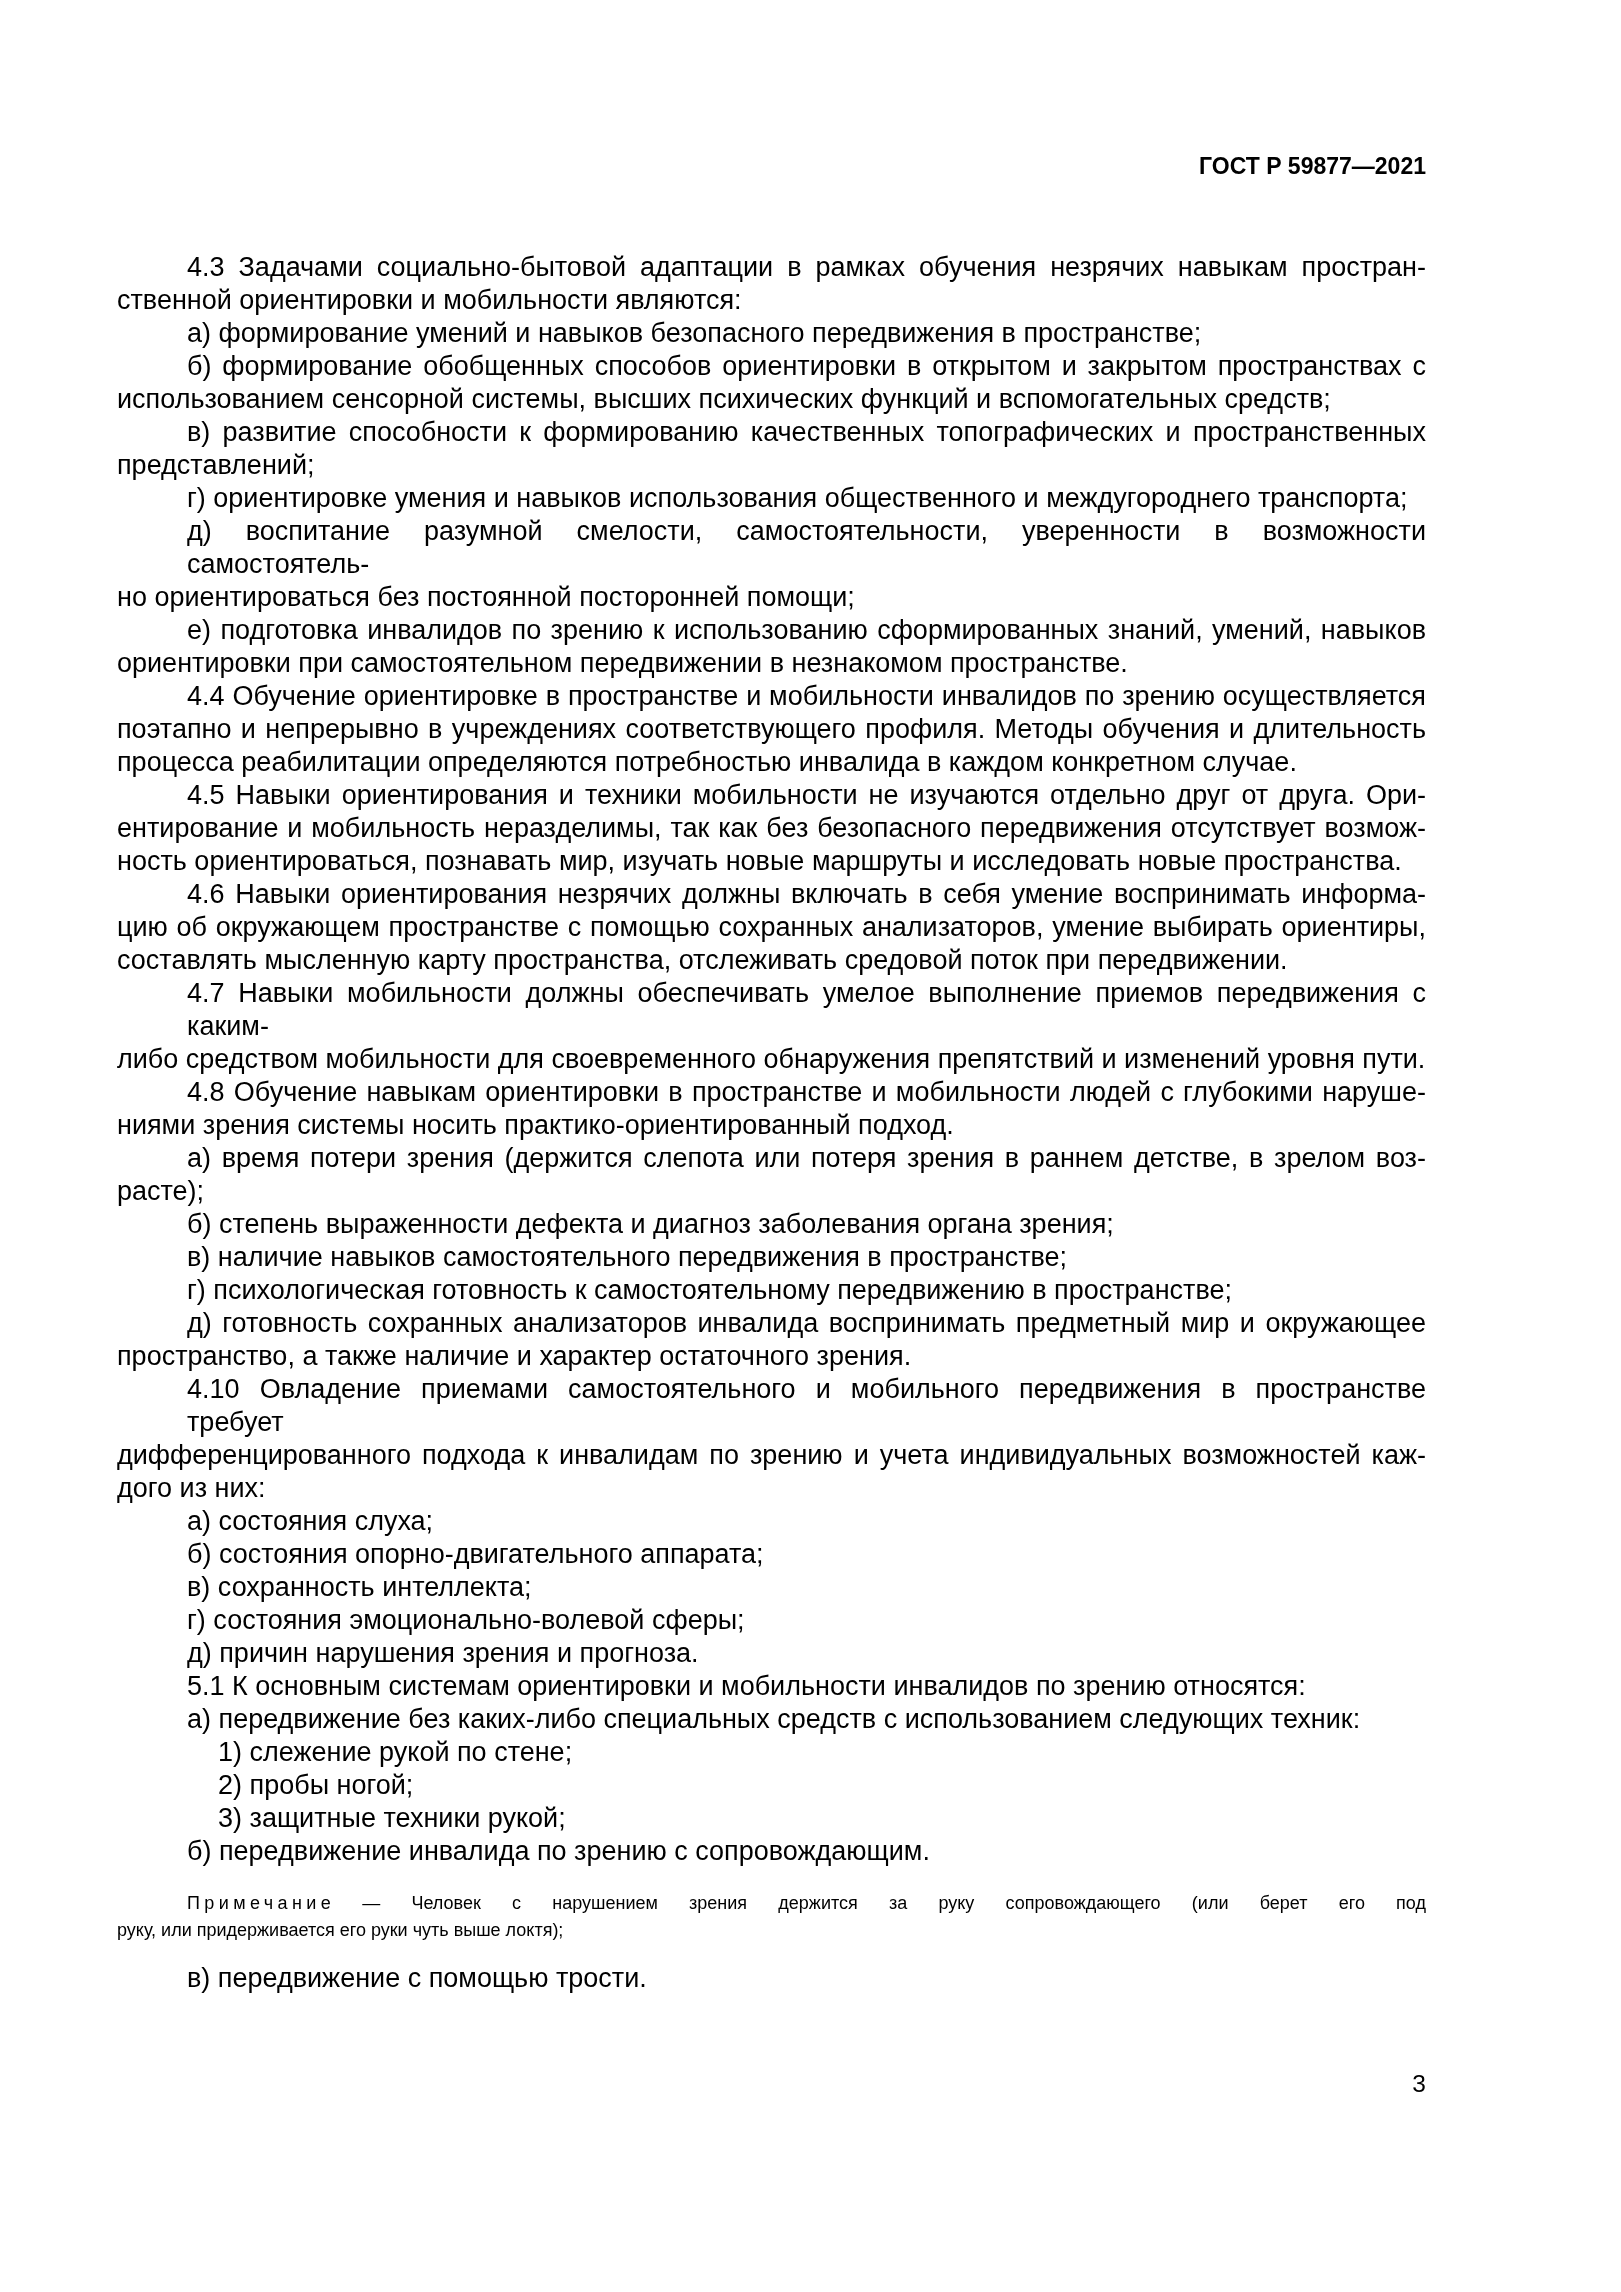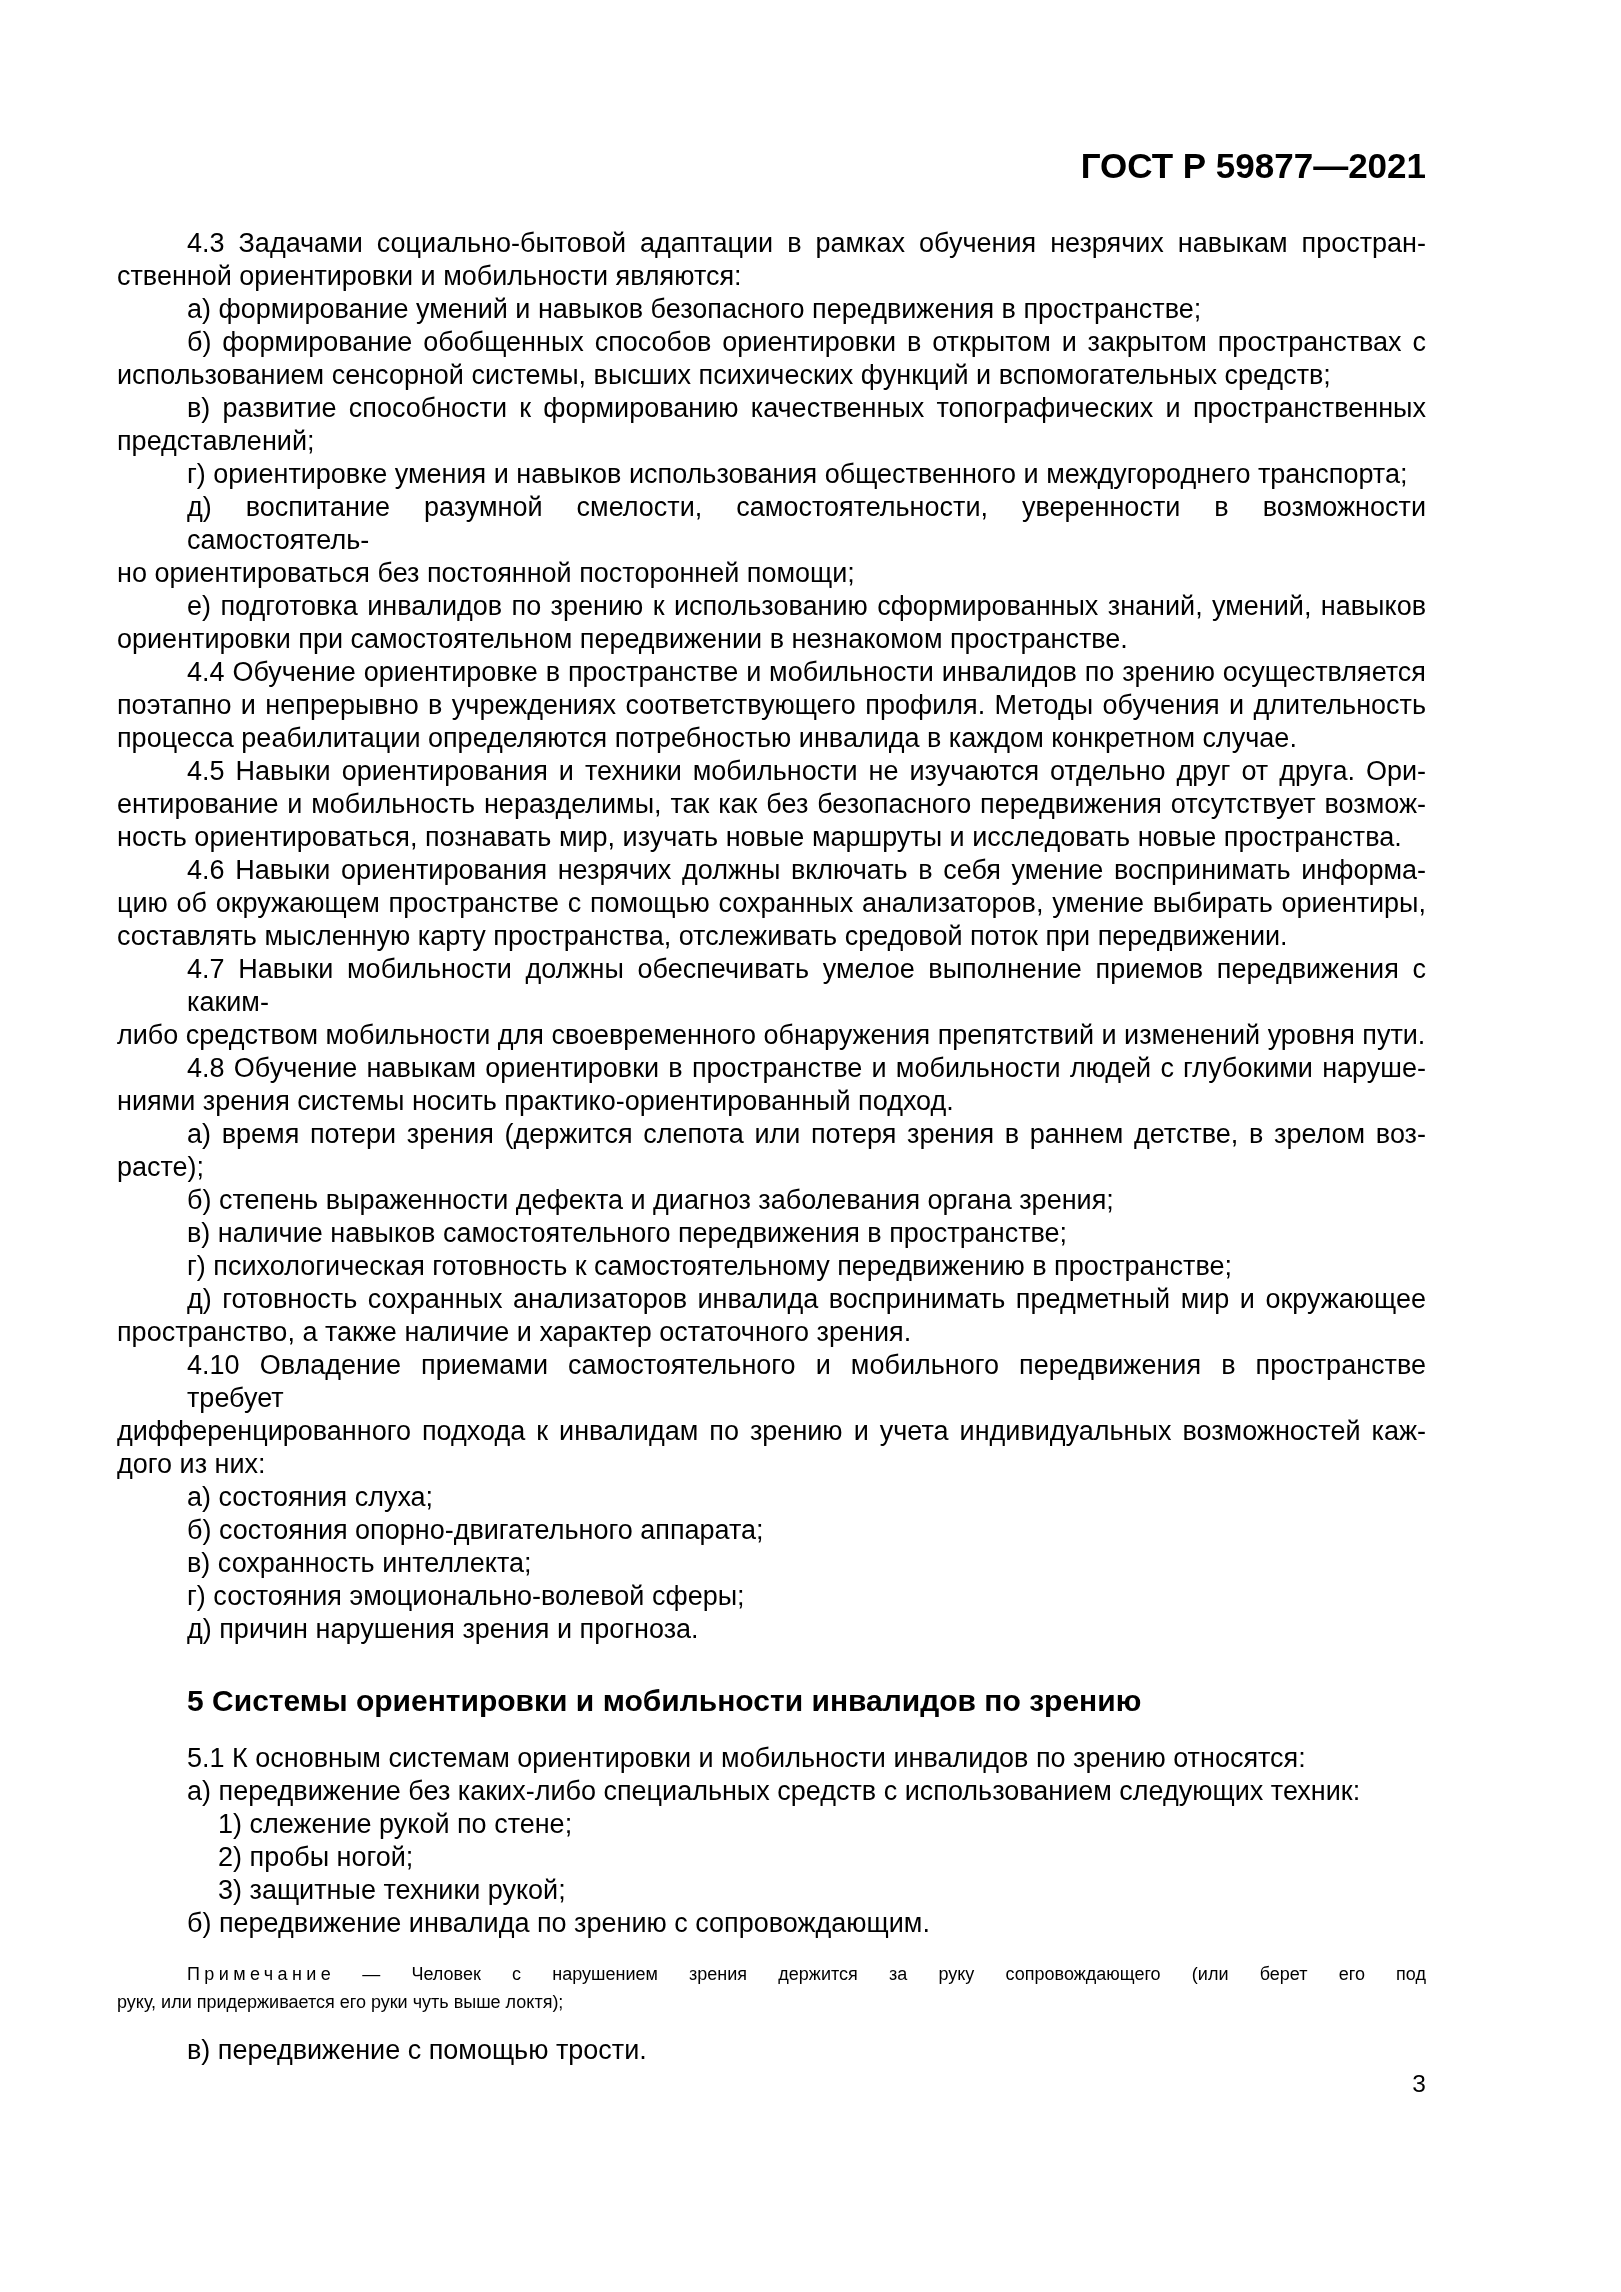--- a/index.html
+++ b/index.html
@@ -9,23 +9,23 @@
     background: #ffffff;
     color: #000000;
     font-family: "Liberation Sans", sans-serif;
     position: relative;
     overflow: hidden;
   }
   .page-header {
     padding: 150px 195px 0 117px;
     text-align: right;
     font-weight: bold;
-    font-size: 35px;
+    font-size: 23px;
     line-height: 32px;
-    margin-bottom: 45px;
+    margin-bottom: 69px;
   }
   .doc {
     padding: 0 195px 0 117px;
   }
   .blk { margin: 0; }
   .line {
     font-size: 27px;
     line-height: 33px;
     white-space: normal;
   }
@@ -148,23 +148,20 @@
     </div>
     <div class="blk p">
       <div class="line first">в) сохранность интеллекта;</div>
     </div>
     <div class="blk p">
       <div class="line first">г) состояния эмоционально-волевой сферы;</div>
     </div>
     <div class="blk p">
       <div class="line first">д) причин нарушения зрения и прогноза.</div>
     </div>
-    <div class="blk h">
-      <div class="line first">5 Системы ориентировки и мобильности инвалидов по зрению</div>
-    </div>
     <div class="blk p">
       <div class="line first">5.1 К основным системам ориентировки и мобильности инвалидов по зрению относятся:</div>
     </div>
     <div class="blk p">
       <div class="line first">а) передвижение без каких-либо специальных средств с использованием следующих техник:</div>
     </div>
     <div class="blk sub">
       <div class="line first">1) слежение рукой по стене;</div>
     </div>
     <div class="blk sub">

